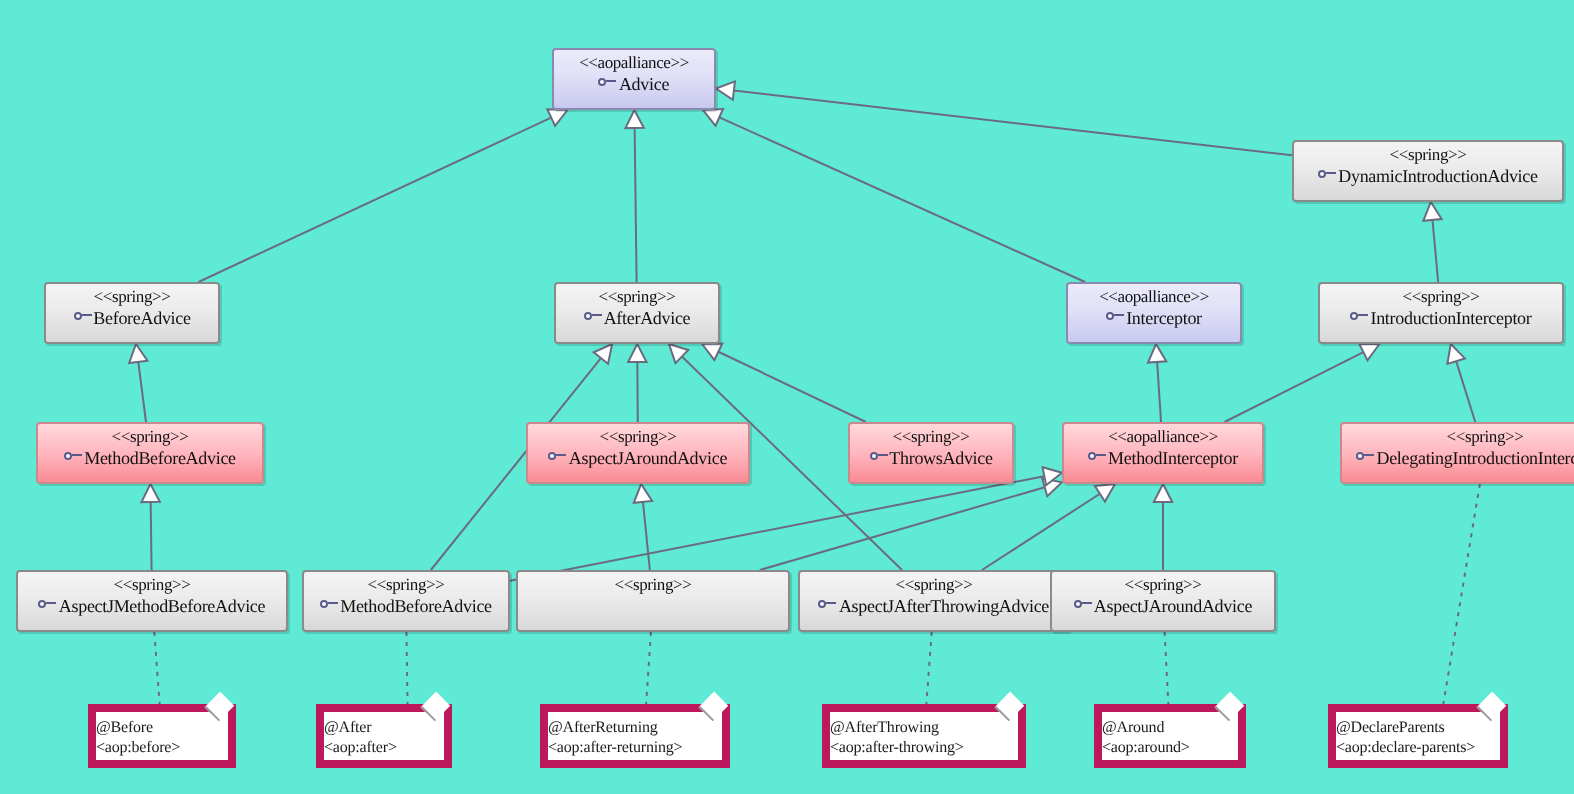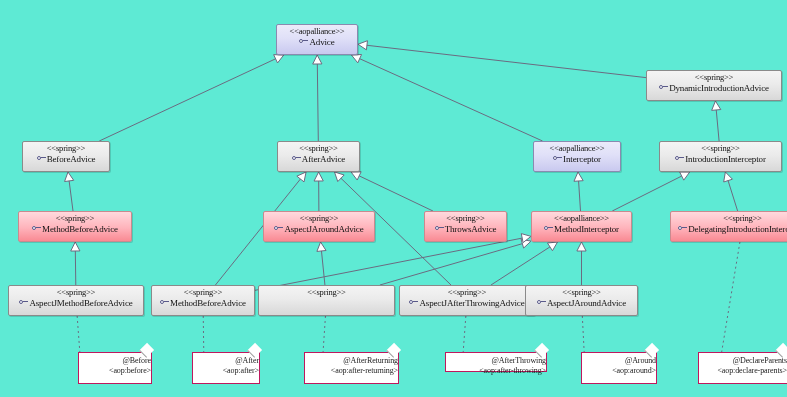--- a/index.html
+++ b/index.html
@@ -87,29 +87,28 @@
   }
   .pal-pink {
     background: linear-gradient(to bottom, #ffd9dd 0%, #ffb3bb 55%, #f98a93 100%);
     border-color: #c98a8f;
   }
   
   .note {
     position: absolute;
     box-sizing: border-box;
     background: #ffffff;
-    border: 1px solid #be185d;
-    text-align: right;
+    border: 4px solid #be185d;
+    text-align: left;
     font-size: 8px;
     color: #1b1b1b;
     line-height: 1.25;
     padding-top: 3px;
     z-index: 5;
     letter-spacing: -0.1px;
-    margin-left: 34px;
   }
   .note .foldcut {
     position: absolute;
     right: -1px;
     top: -1px;
     width: 10px;
     height: 10px;
     background: #ffffff;
     border-bottom: 1px solid #9a9a9a;
     transform-origin: top right;
@@ -242,21 +241,21 @@
       <div class="note" style="left: 158px; top: 352px; width: 68px; height: 32px;">
         <span class="foldcut"></span>
         <span class="l1">@After</span>
         <span class="l2">&lt;aop:after&gt;</span>
       </div>
       <div class="note" style="left: 270px; top: 352px; width: 95px; height: 32px;">
         <span class="foldcut"></span>
         <span class="l1">@AfterReturning</span>
         <span class="l2">&lt;aop:after-returning&gt;</span>
       </div>
-      <div class="note" style="left: 411px; top: 352px; width: 102px; height: 20px;">
+      <div class="note" style="left: 411px; top: 352px; width: 102px; height: 32px;">
         <span class="foldcut"></span>
         <span class="l1">@AfterThrowing</span>
         <span class="l2">&lt;aop:after-throwing&gt;</span>
       </div>
       <div class="note" style="left: 547px; top: 352px; width: 76px; height: 32px;">
         <span class="foldcut"></span>
         <span class="l1">@Around</span>
         <span class="l2">&lt;aop:around&gt;</span>
       </div>
       <div class="note" style="left: 664px; top: 352px; width: 90px; height: 32px;">

